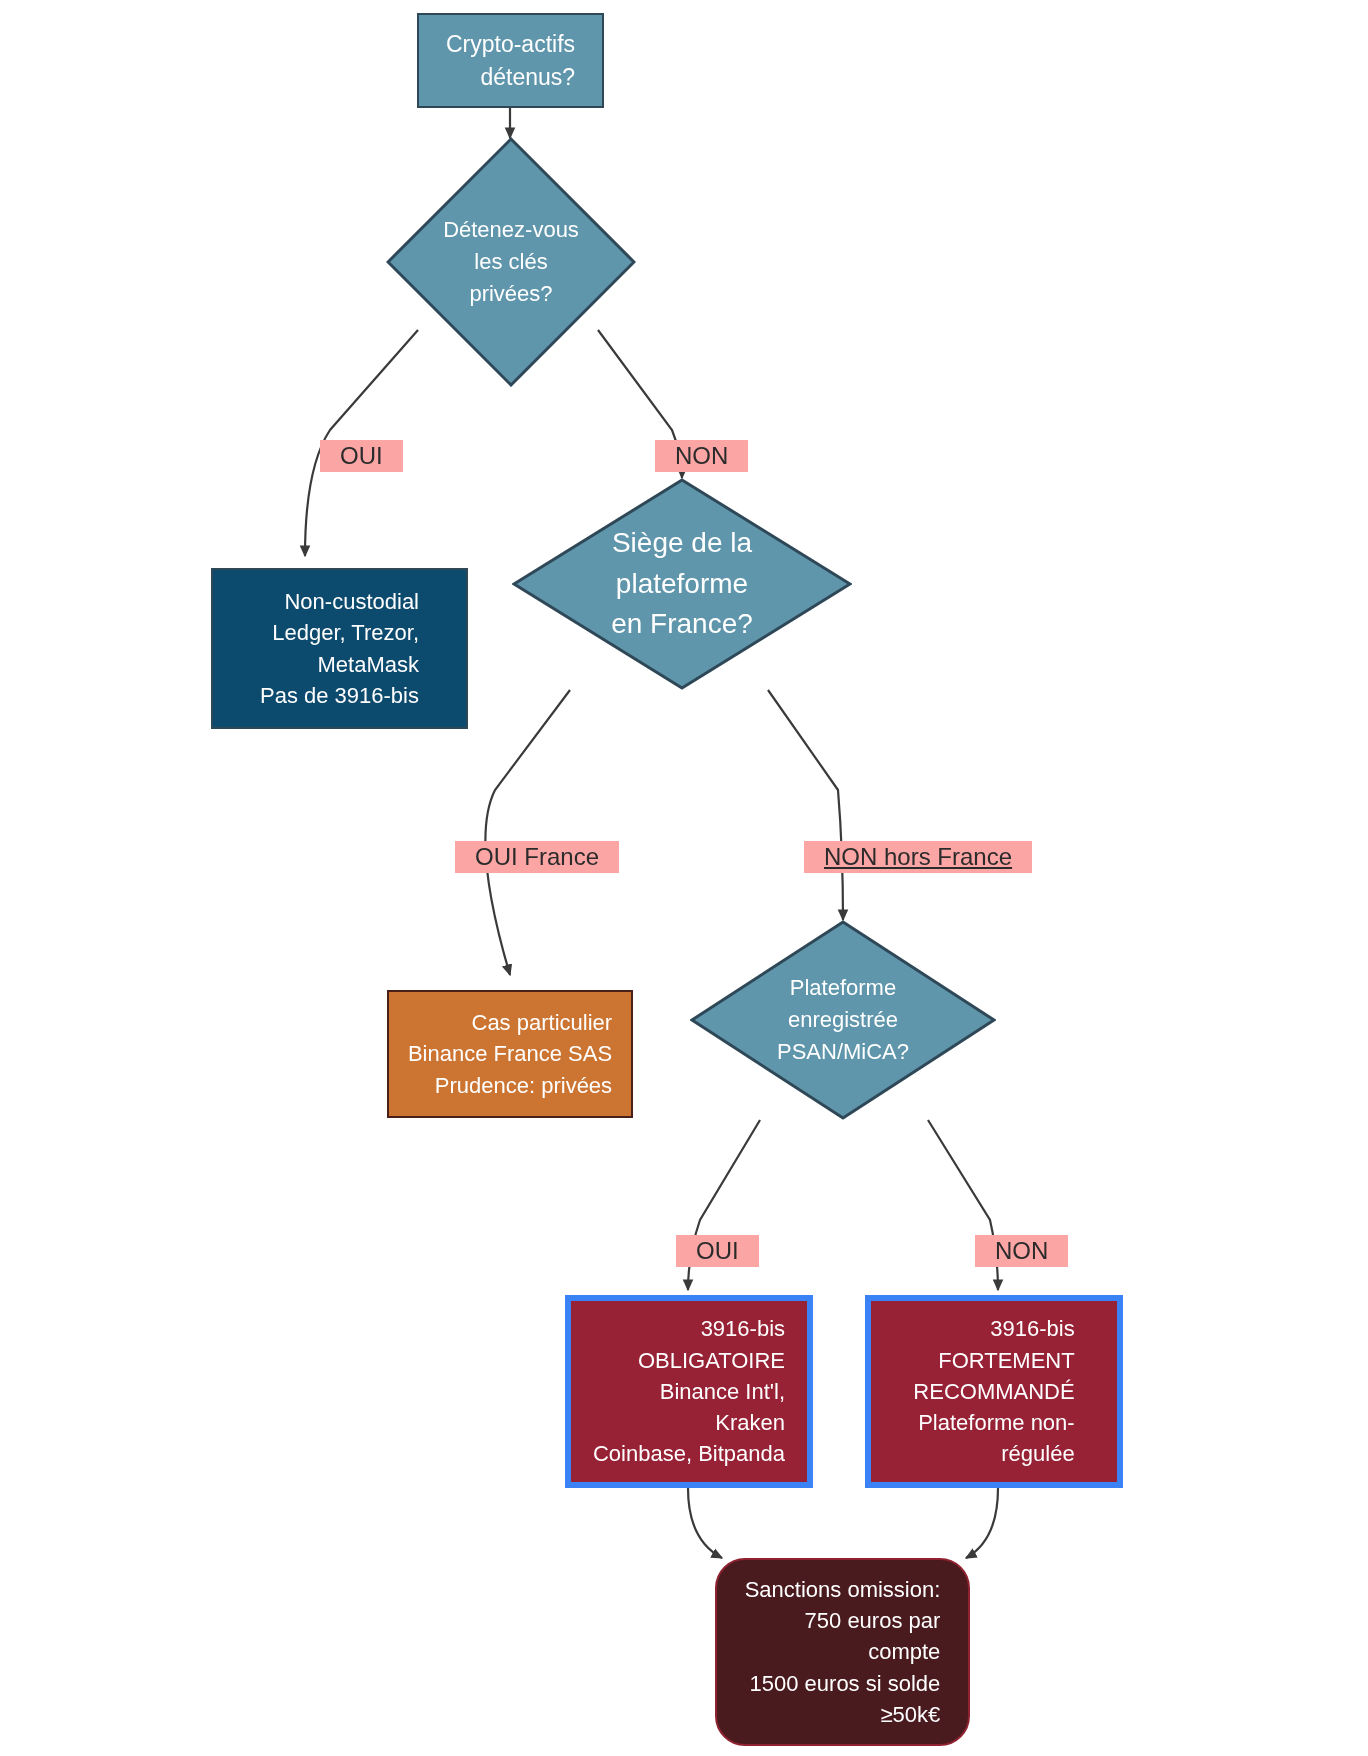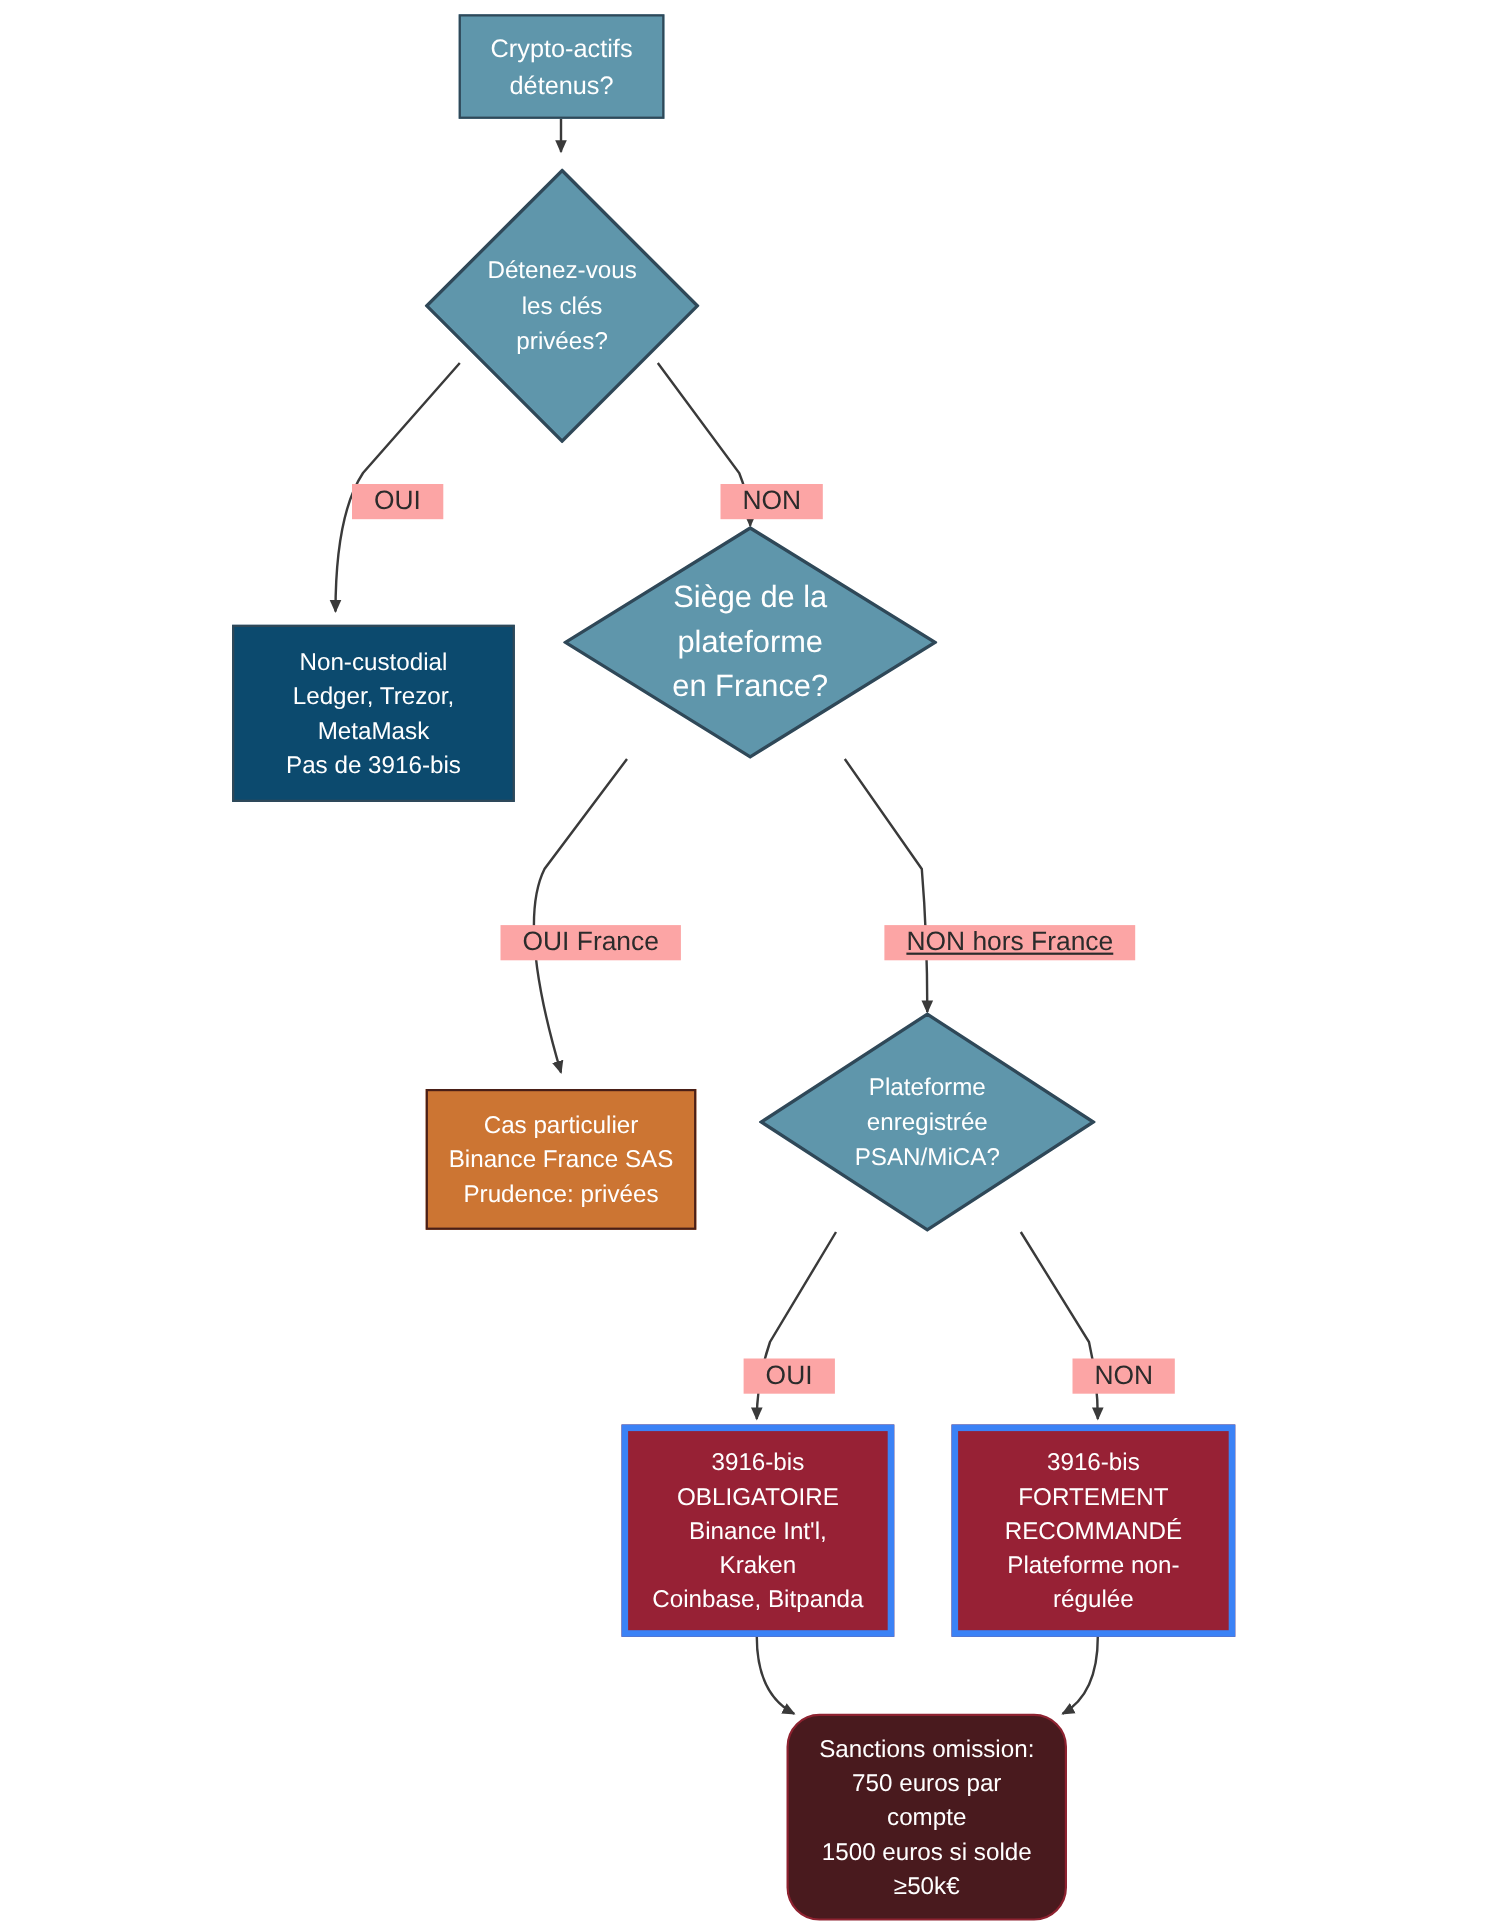--- a/index.html
+++ b/index.html
@@ -24,21 +24,21 @@
     width: 1368px;
     height: 1756px;
     pointer-events: none;
   }
   .node {
     position: absolute;
     box-sizing: border-box;
     display: flex;
     align-items: center;
     justify-content: center;
-    text-align: center;
+    text-align: right;
     color: #ffffff;
     line-height: 1.42;
     white-space: pre-line;
   }
   .rect {
     border: 2px solid #2f4858;
   }
   .rect.warm {
     border: 2px solid #4a1f17;
   }
@@ -107,21 +107,21 @@
     <path d="M 928 1120 L 990 1220 Q 998 1255 998 1290" stroke="#3a3a3a" stroke-width="2.2" fill="none" marker-end="url(#arrow)"></path>
 
     <path d="M 688 1488 Q 688 1540 722 1558" stroke="#3a3a3a" stroke-width="2.2" fill="none" marker-end="url(#arrow)"></path>
 
     <path d="M 998 1488 Q 998 1540 966 1558" stroke="#3a3a3a" stroke-width="2.2" fill="none" marker-end="url(#arrow)"></path>
   </svg>
 
   <div class="node rect" style="left:417px; top:13px; width:187px; height:95px; background:#5f96ab; font-size:23px;">Crypto-actifs
 détenus?</div>
 
-  <div class="diamond-wrap" style="left:386px; top:153px; width:250px; height:250px;">
+  <div class="diamond-wrap" style="left:386px; top:137px; width:250px; height:250px;">
     <svg class="diamond-shape" viewBox="0 0 250 250" preserveAspectRatio="none">
       <polygon points="125,2 248,125 125,248 2,125" fill="#5f96ab" stroke="#2f4858" stroke-width="3"></polygon>
     </svg>
     <div class="diamond-label" style="font-size:22px;">Détenez-vous
 les clés
 privées?</div>
   </div>
 
   <div class="edge-label" style="left:320px; top:440px;">OUI</div>
 

